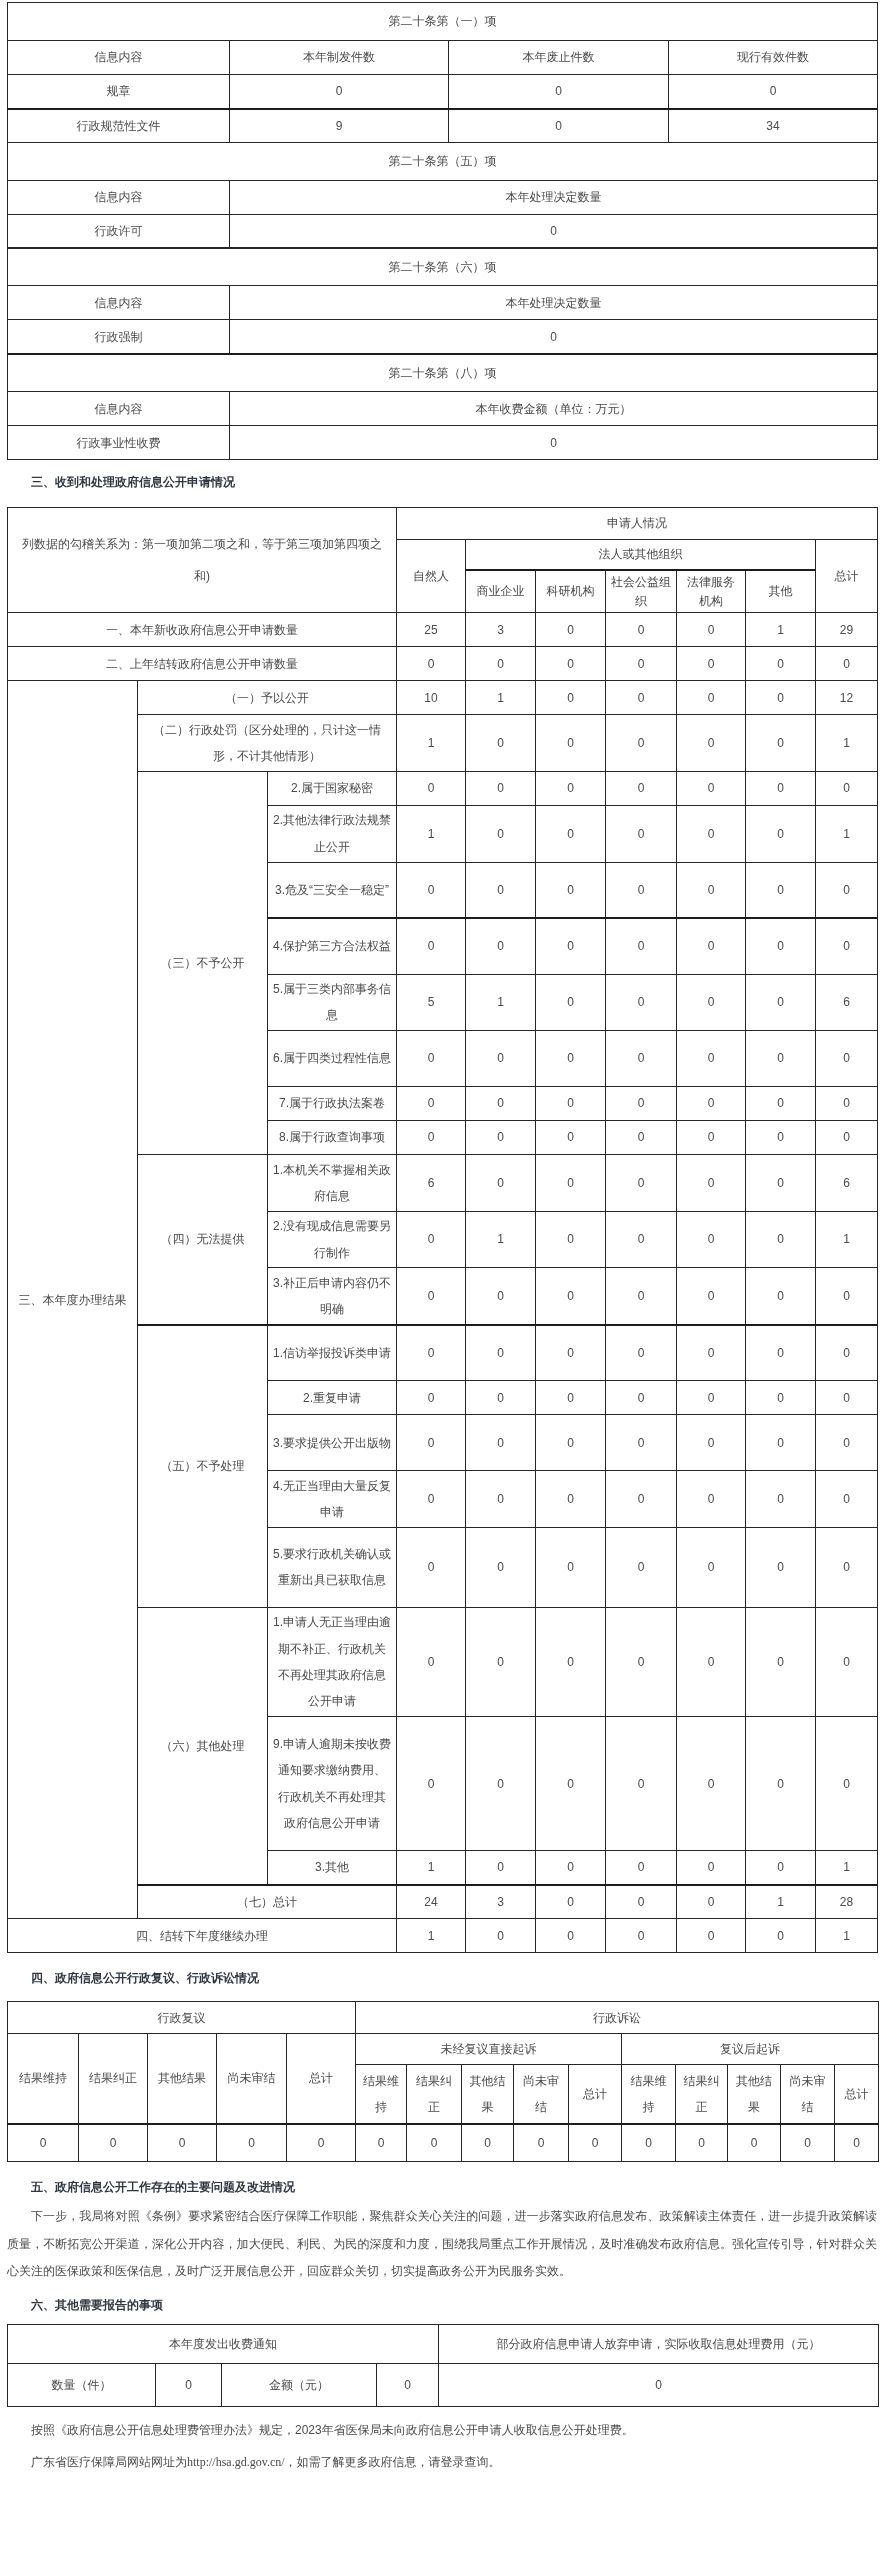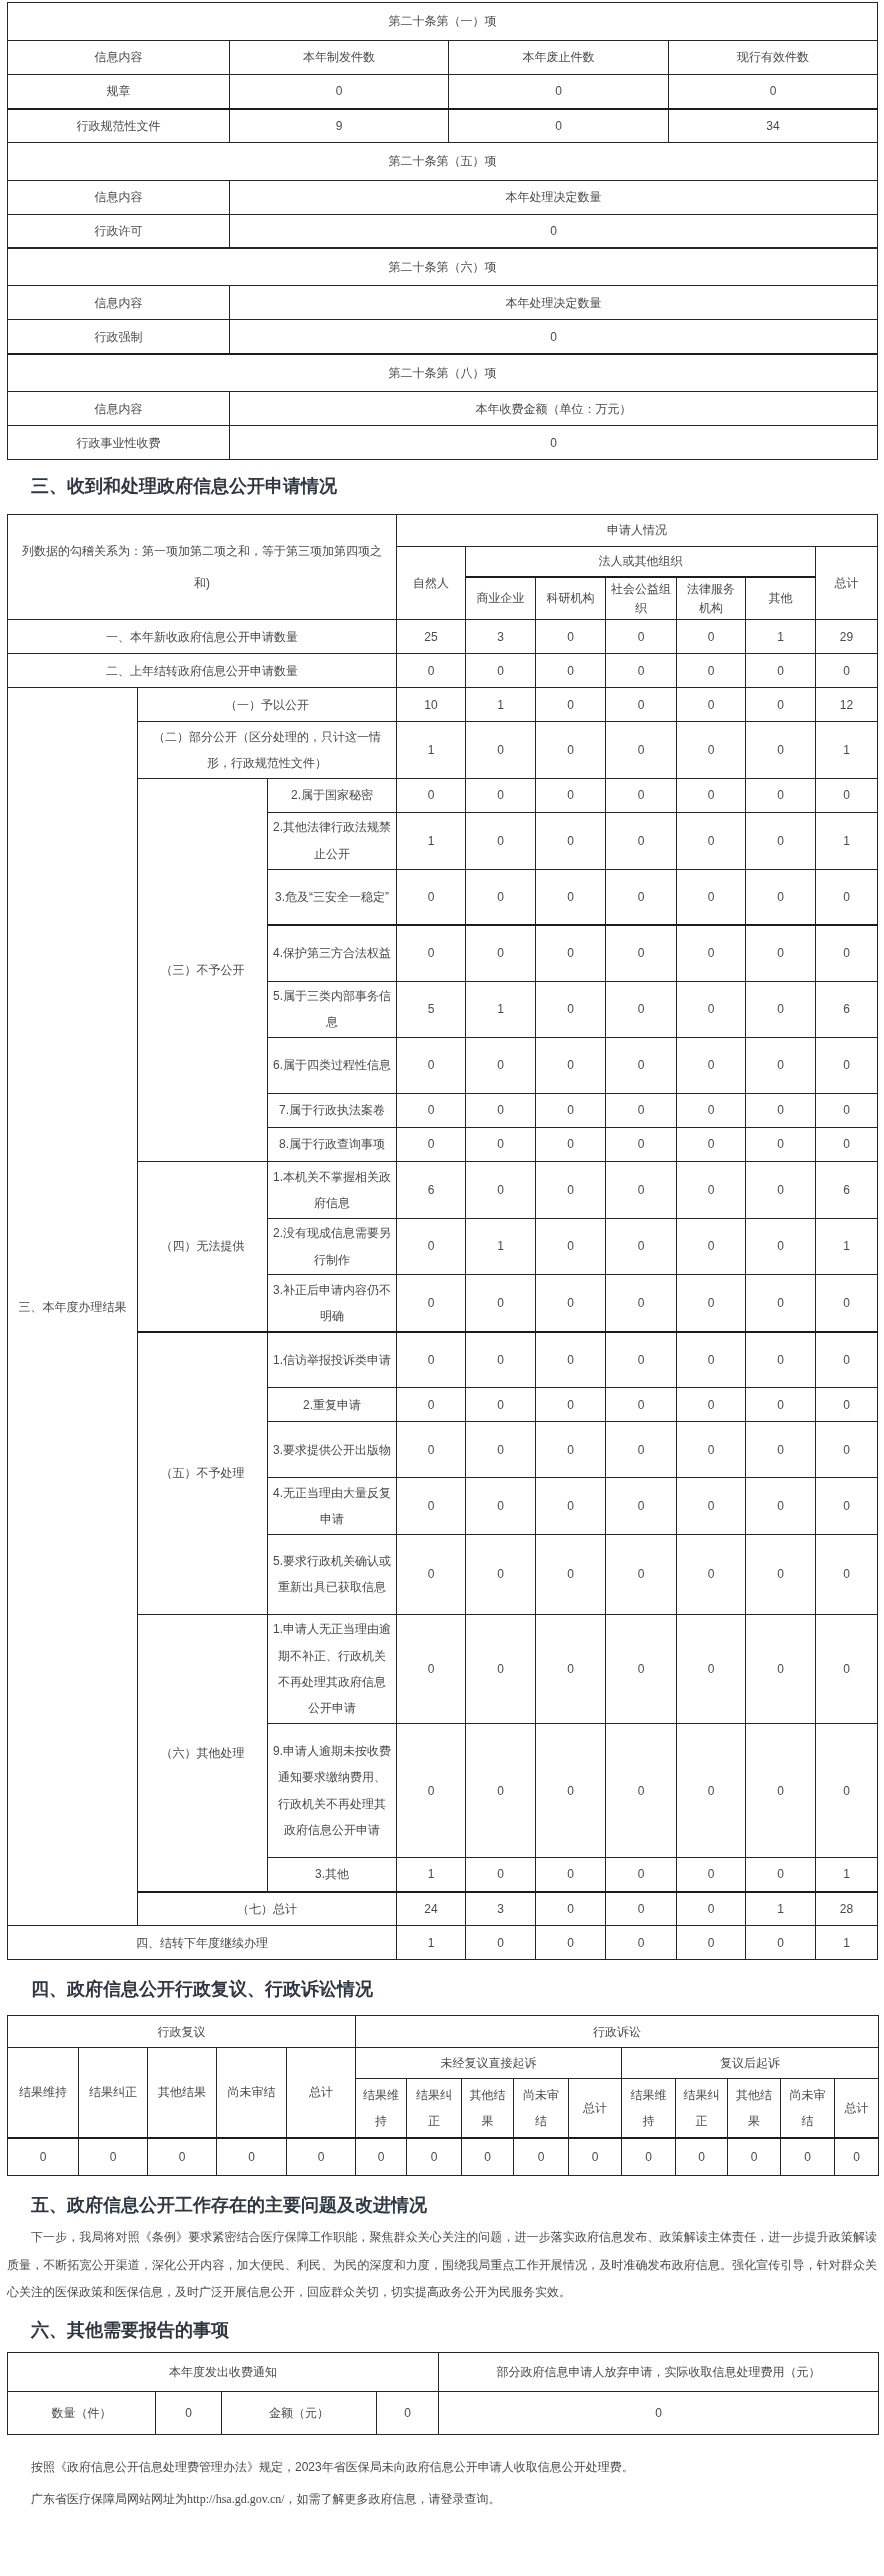--- a/index.html
+++ b/index.html
@@ -43,39 +43,39 @@
   tr.fh3 { height: 59px; }
   tr.fd  { height: 38px; }
   tr.gh  { height: 39px; }
   tr.gd  { height: 43px; }
   tr.bt > td { border-top: 2.1px solid #1c1c1c; }
   td.bt { border-bottom: 2.1px solid #1c1c1c; }
   table.thick-top { border-top: 2.1px solid #1c1c1c; }
   td.hdr-cell { line-height: 1.6; }
   td.corner { line-height: 2.7; padding: 0 14px; }
   .sec-heading {
-    font-size: 18px;
+    font-size: 12px;
     font-weight: bold;
     color: #2f3842;
     margin: 12.6px 7px;
     padding-left: 24px;
   }
   .sec-heading.m3 { margin: 14px 7px 15.4px; }
   .sec-heading.m4 { margin: 17px 7px 14px; }
   .sec-heading.m5 { margin: 17px 7px 7px; }
   .sec-heading.m6 { margin: 11.2px 7px 9.8px; }
   .para {
     margin: 0 7px;
     font-size: 12px;
     line-height: 2.3;
     text-indent: 2em;
     text-align: justify;
     color: #4a4a4a;
   }
-  .note { margin: 19px 7px 0; }
+  .note { margin: 10px 7px 0; }
   .note.last { margin-top: 4.2px; font-family: Liberation Serif, serif; }
 </style>
 </head>
 <body>
 
 <div class="page">
 
   <div class="tbl-wrap">
     <table>
       <colgroup>
@@ -229,21 +229,21 @@
         <td colspan="2">（一）予以公开</td>
       <td>10</td>
             <td>1</td>
             <td>0</td>
             <td>0</td>
             <td>0</td>
             <td>0</td>
             <td>12</td>
           </tr>
       <tr class="h2">
-        <td colspan="2">（二）部分公开（区分处理的，只计这一情形，行政规范性文件）</td>
+        <td colspan="2">（二）行政处罚（区分处理的，只计这一情形，不计其他情形）</td>
       <td>1</td>
             <td>0</td>
             <td>0</td>
             <td>0</td>
             <td>0</td>
             <td>0</td>
             <td>1</td>
           </tr>
       <tr class="h1">
         <td rowspan="8">（三）不予公开</td>

